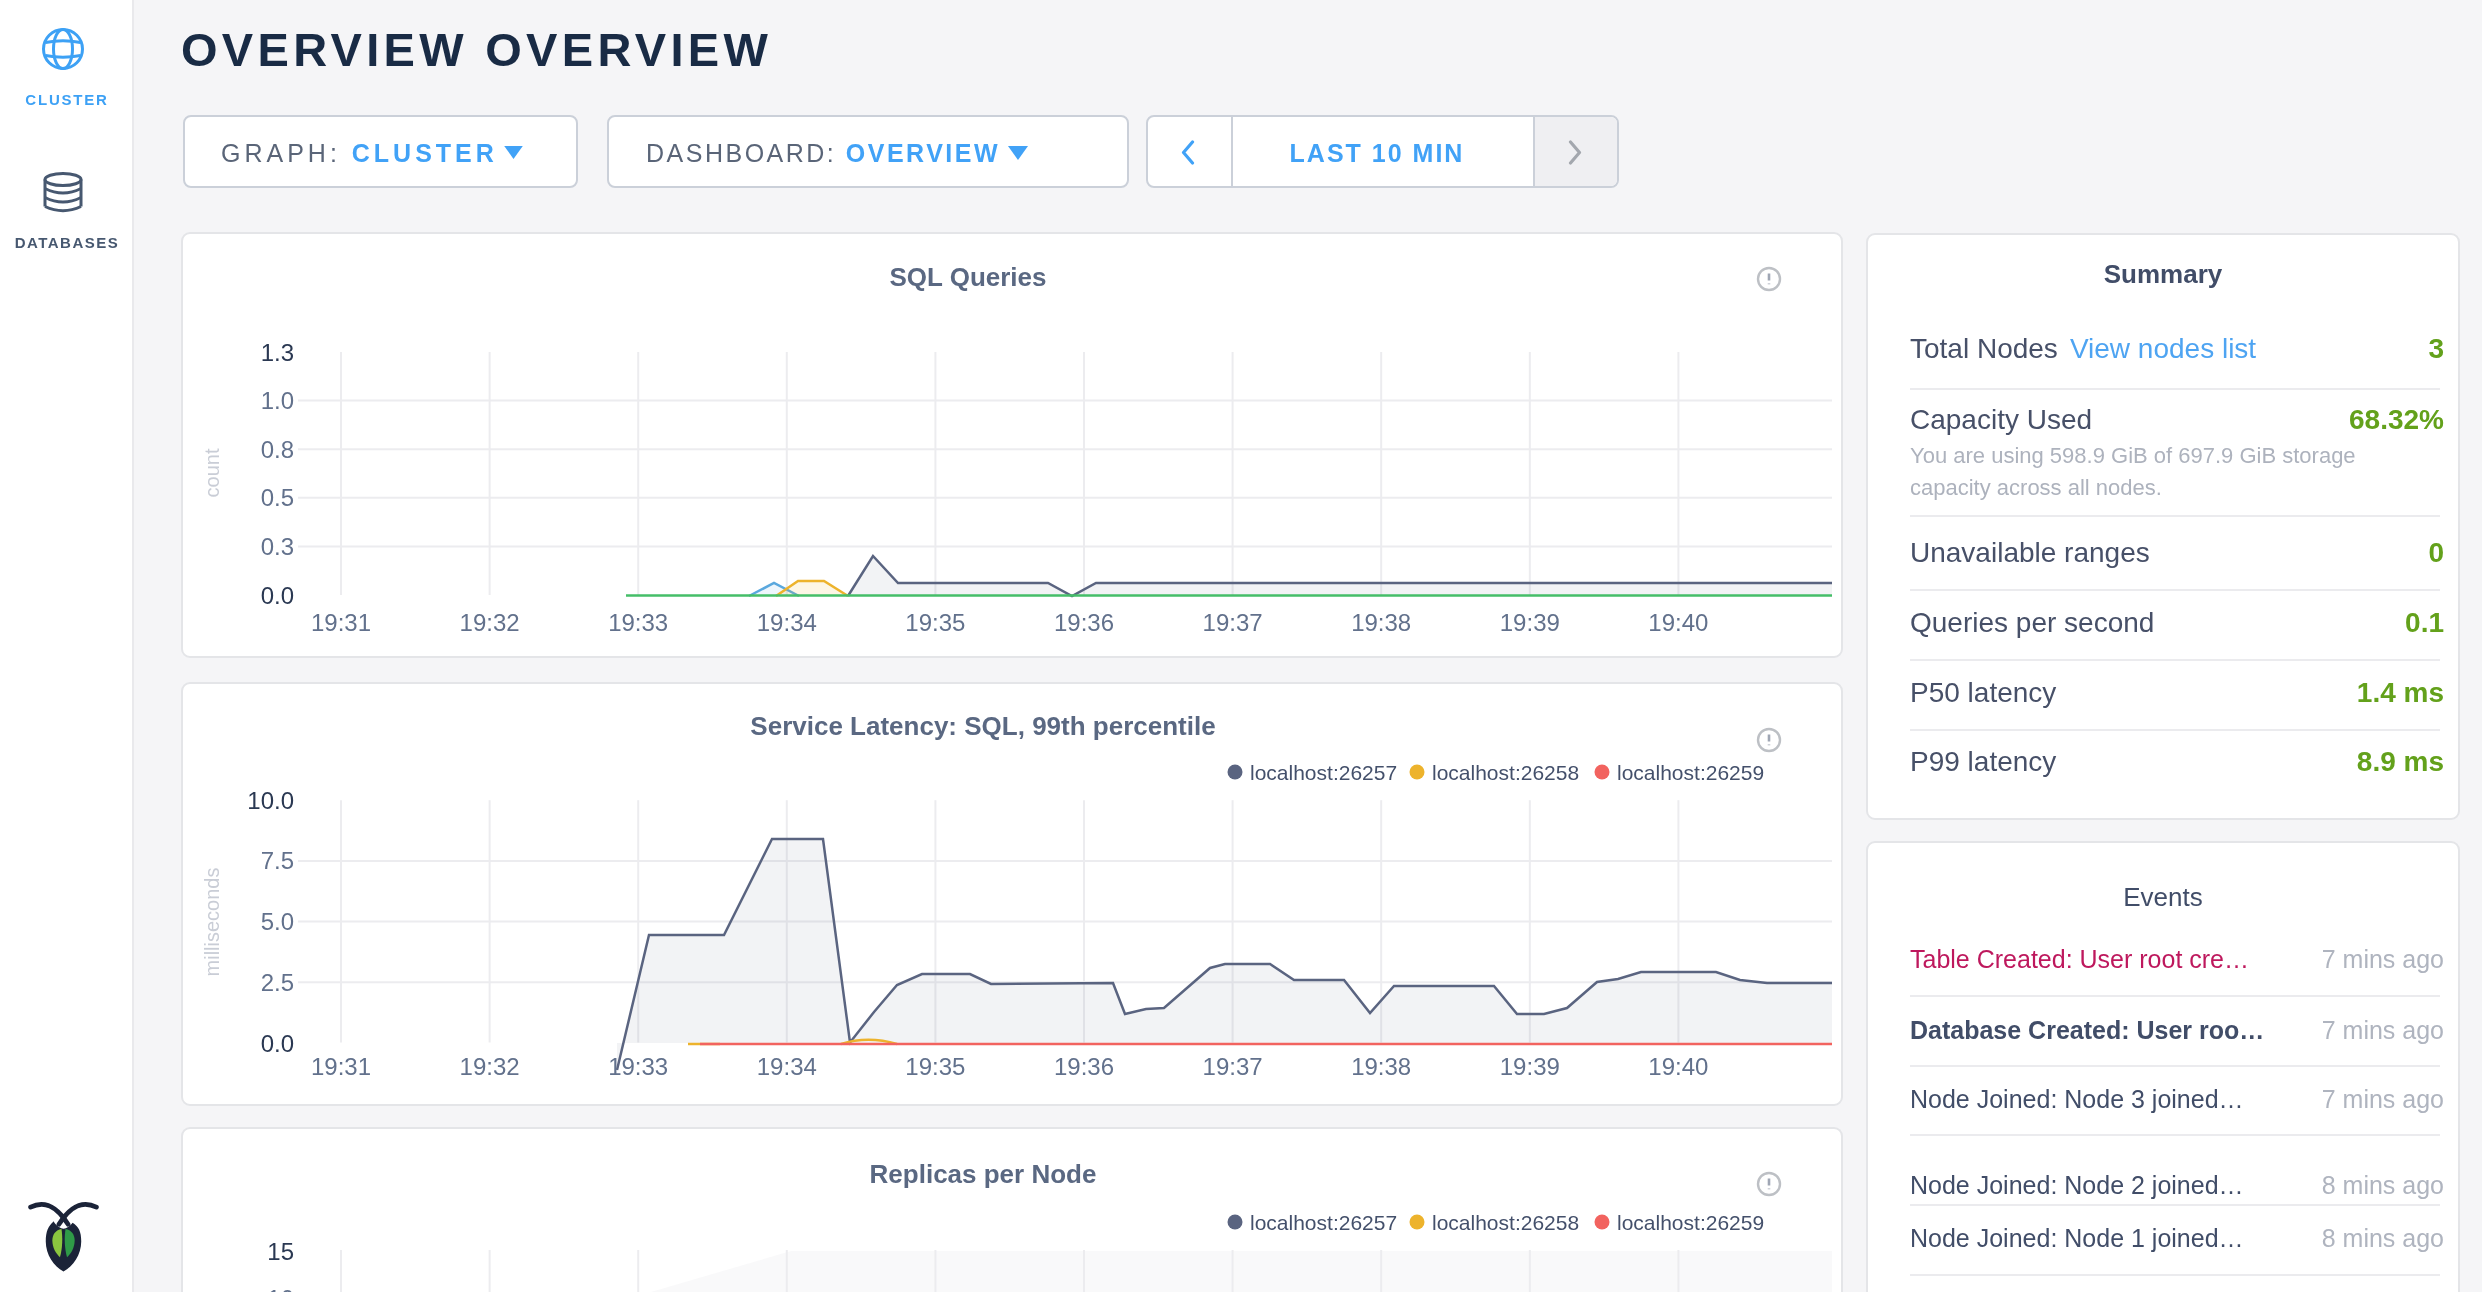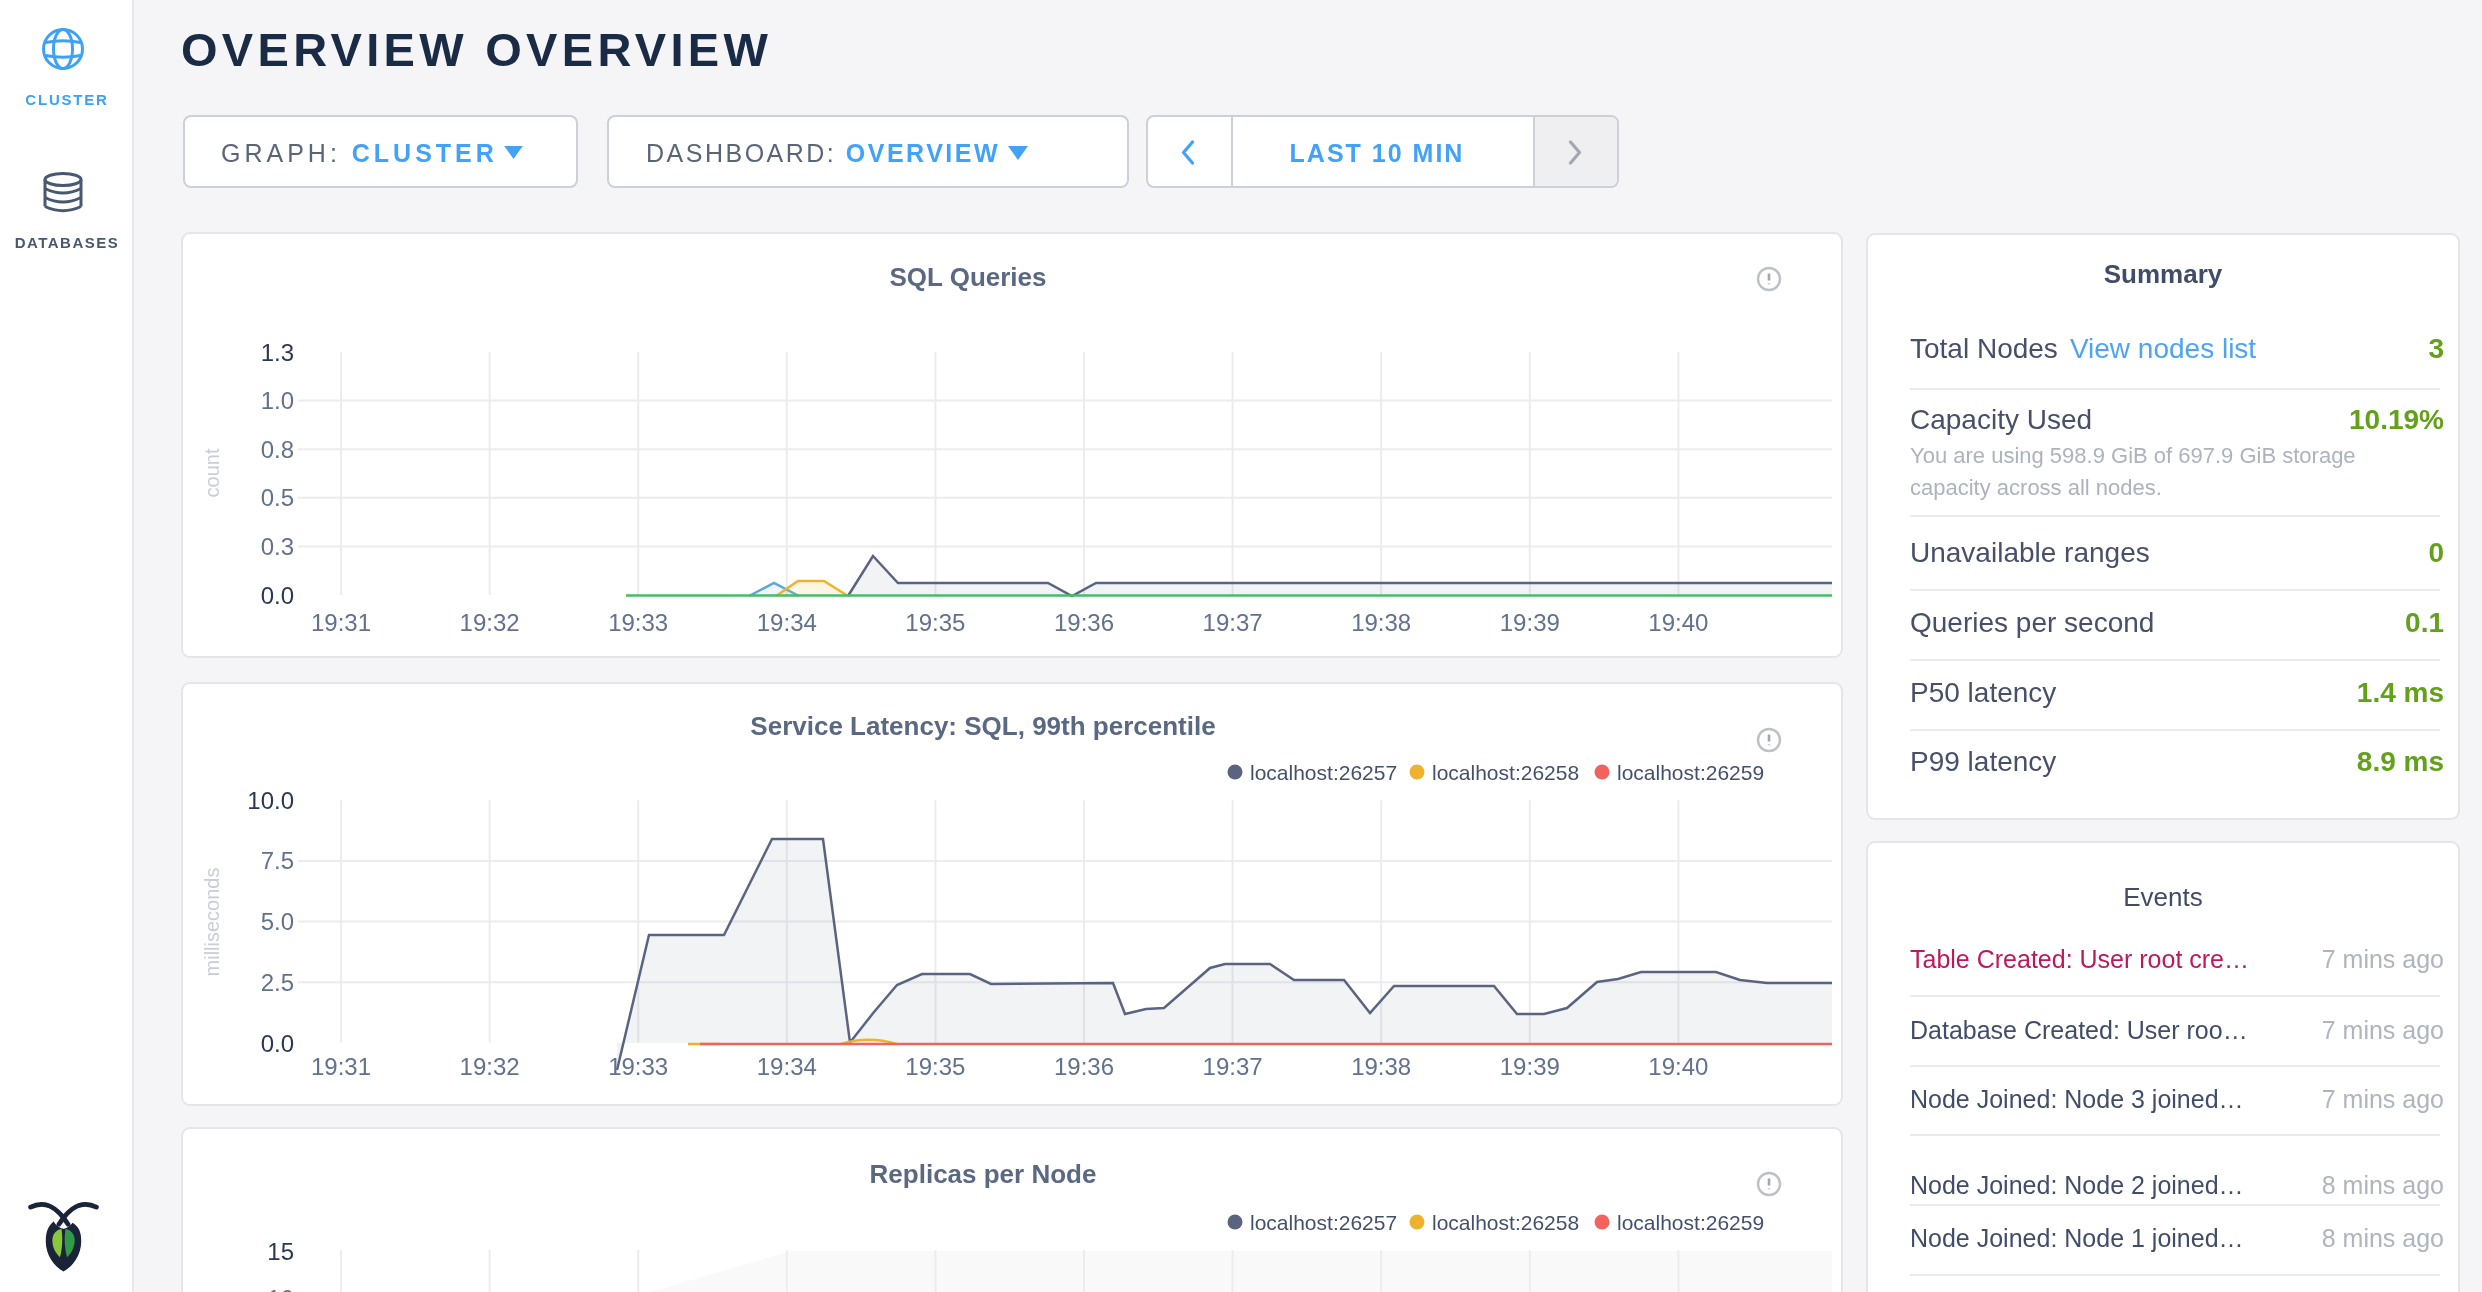--- a/index.html
+++ b/index.html
@@ -198,35 +198,35 @@
   <text x="1251" y="95" font-size="21" fill="#44506B" dominant-baseline="central">localhost:26258</text>
   <circle cx="1421" cy="95" r="7.5" fill="#F2635F"></circle>
   <text x="1436" y="95" font-size="21" fill="#44506B" dominant-baseline="central">localhost:26259</text>
   </g>
 </svg>
 
 <div class="card" style="left:1866px;top:233px;width:594px;height:587px;"></div>
 <div class="abs" style="left:1866px;top:259px;width:594px;text-align:center;font-size:26px;font-weight:bold;color:#414D68;">Summary</div>
 <div class="abs" style="left:1910px;top:331px;width:534px;height:36px;line-height:36px;font-size:28px;"><span style="color:#475068;">Total Nodes</span><span style="color:#4EA4F2;margin-left:12px;">View nodes list</span><span style="float:right;color:#63A11B;font-weight:bold;">3</span></div>
 <div class="abs" style="left:1910px;top:388px;width:530px;height:2px;background:#EBEBEE;"></div>
-<div class="abs" style="left:1910px;top:402px;width:534px;height:36px;line-height:36px;font-size:28px;"><span style="color:#475068;">Capacity Used</span><span style="float:right;color:#63A11B;font-weight:bold;">10.19%</span></div>
+<div class="abs" style="left:1910px;top:402px;width:534px;height:36px;line-height:36px;font-size:28px;"><span style="color:#475068;">Capacity Used</span><span style="float:right;color:#63A11B;font-weight:bold;">68.32%</span></div>
 <div class="abs" style="left:1910px;top:440px;width:540px;font-size:22px;line-height:32px;color:#ADB2BD;">You are using 598.9 GiB of 697.9 GiB storage<br>capacity across all nodes.</div>
 <div class="abs" style="left:1910px;top:515px;width:530px;height:2px;background:#EBEBEE;"></div>
 <div class="abs" style="left:1910px;top:535px;width:534px;height:36px;line-height:36px;font-size:28px;"><span style="color:#475068;">Unavailable ranges</span><span style="float:right;color:#63A11B;font-weight:bold;">0</span></div>
 <div class="abs" style="left:1910px;top:589px;width:530px;height:2px;background:#EBEBEE;"></div>
 <div class="abs" style="left:1910px;top:605px;width:534px;height:36px;line-height:36px;font-size:28px;"><span style="color:#475068;">Queries per second</span><span style="float:right;color:#63A11B;font-weight:bold;">0.1</span></div>
 <div class="abs" style="left:1910px;top:659px;width:530px;height:2px;background:#EBEBEE;"></div>
 <div class="abs" style="left:1910px;top:675px;width:534px;height:36px;line-height:36px;font-size:28px;"><span style="color:#475068;">P50 latency</span><span style="float:right;color:#63A11B;font-weight:bold;">1.4 ms</span></div>
 <div class="abs" style="left:1910px;top:729px;width:530px;height:2px;background:#EBEBEE;"></div>
 <div class="abs" style="left:1910px;top:744px;width:534px;height:36px;line-height:36px;font-size:28px;"><span style="color:#475068;">P99 latency</span><span style="float:right;color:#63A11B;font-weight:bold;">8.9 ms</span></div>
 
 <div class="card" style="left:1866px;top:841px;width:594px;height:470px;"></div>
 <div class="abs" style="left:1866px;top:869px;width:594px;text-align:center;font-size:26px;font-weight:normal;color:#414D68;margin-top:13px;">Events</div>
 <div class="abs" style="left:1910px;top:941px;width:534px;height:36px;line-height:36px;font-size:25px;white-space:nowrap;"><span style="color:#be185d;">Table Created: User root cre…</span><span style="float:right;color:#AFB4BF;">7 mins ago</span></div>
-<div class="abs" style="left:1910px;top:1012px;width:534px;height:36px;line-height:36px;font-size:25px;white-space:nowrap;"><span style="color:#414D68;">Database Created: User roo…</span><span style="float:right;color:#AFB4BF;">7 mins ago</span></div>
+<div class="abs" style="left:1910px;top:1012px;width:534px;height:36px;line-height:36px;font-size:25px;white-space:nowrap;"><span style="color:#414D68;font-weight:bold;">Database Created: User roo…</span><span style="float:right;color:#AFB4BF;">7 mins ago</span></div>
 <div class="abs" style="left:1910px;top:1081px;width:534px;height:36px;line-height:36px;font-size:25px;white-space:nowrap;"><span style="color:#414D68;">Node Joined: Node 3 joined…</span><span style="float:right;color:#AFB4BF;">7 mins ago</span></div>
 <div class="abs" style="left:1910px;top:1151px;width:534px;height:36px;line-height:36px;font-size:25px;white-space:nowrap;margin-top:16px;"><span style="color:#414D68;">Node Joined: Node 2 joined…</span><span style="float:right;color:#AFB4BF;">8 mins ago</span></div>
 <div class="abs" style="left:1910px;top:1220px;width:534px;height:36px;line-height:36px;font-size:25px;white-space:nowrap;"><span style="color:#414D68;">Node Joined: Node 1 joined…</span><span style="float:right;color:#AFB4BF;">8 mins ago</span></div>
 <div class="abs" style="left:1910px;top:995px;width:530px;height:2px;background:#EBEBEE;"></div>
 <div class="abs" style="left:1910px;top:1065px;width:530px;height:2px;background:#EBEBEE;"></div>
 <div class="abs" style="left:1910px;top:1134px;width:530px;height:2px;background:#EBEBEE;"></div>
 <div class="abs" style="left:1910px;top:1204px;width:530px;height:2px;background:#EBEBEE;"></div>
 <div class="abs" style="left:1910px;top:1274px;width:530px;height:2px;background:#EBEBEE;"></div>
 
 </body></html>

